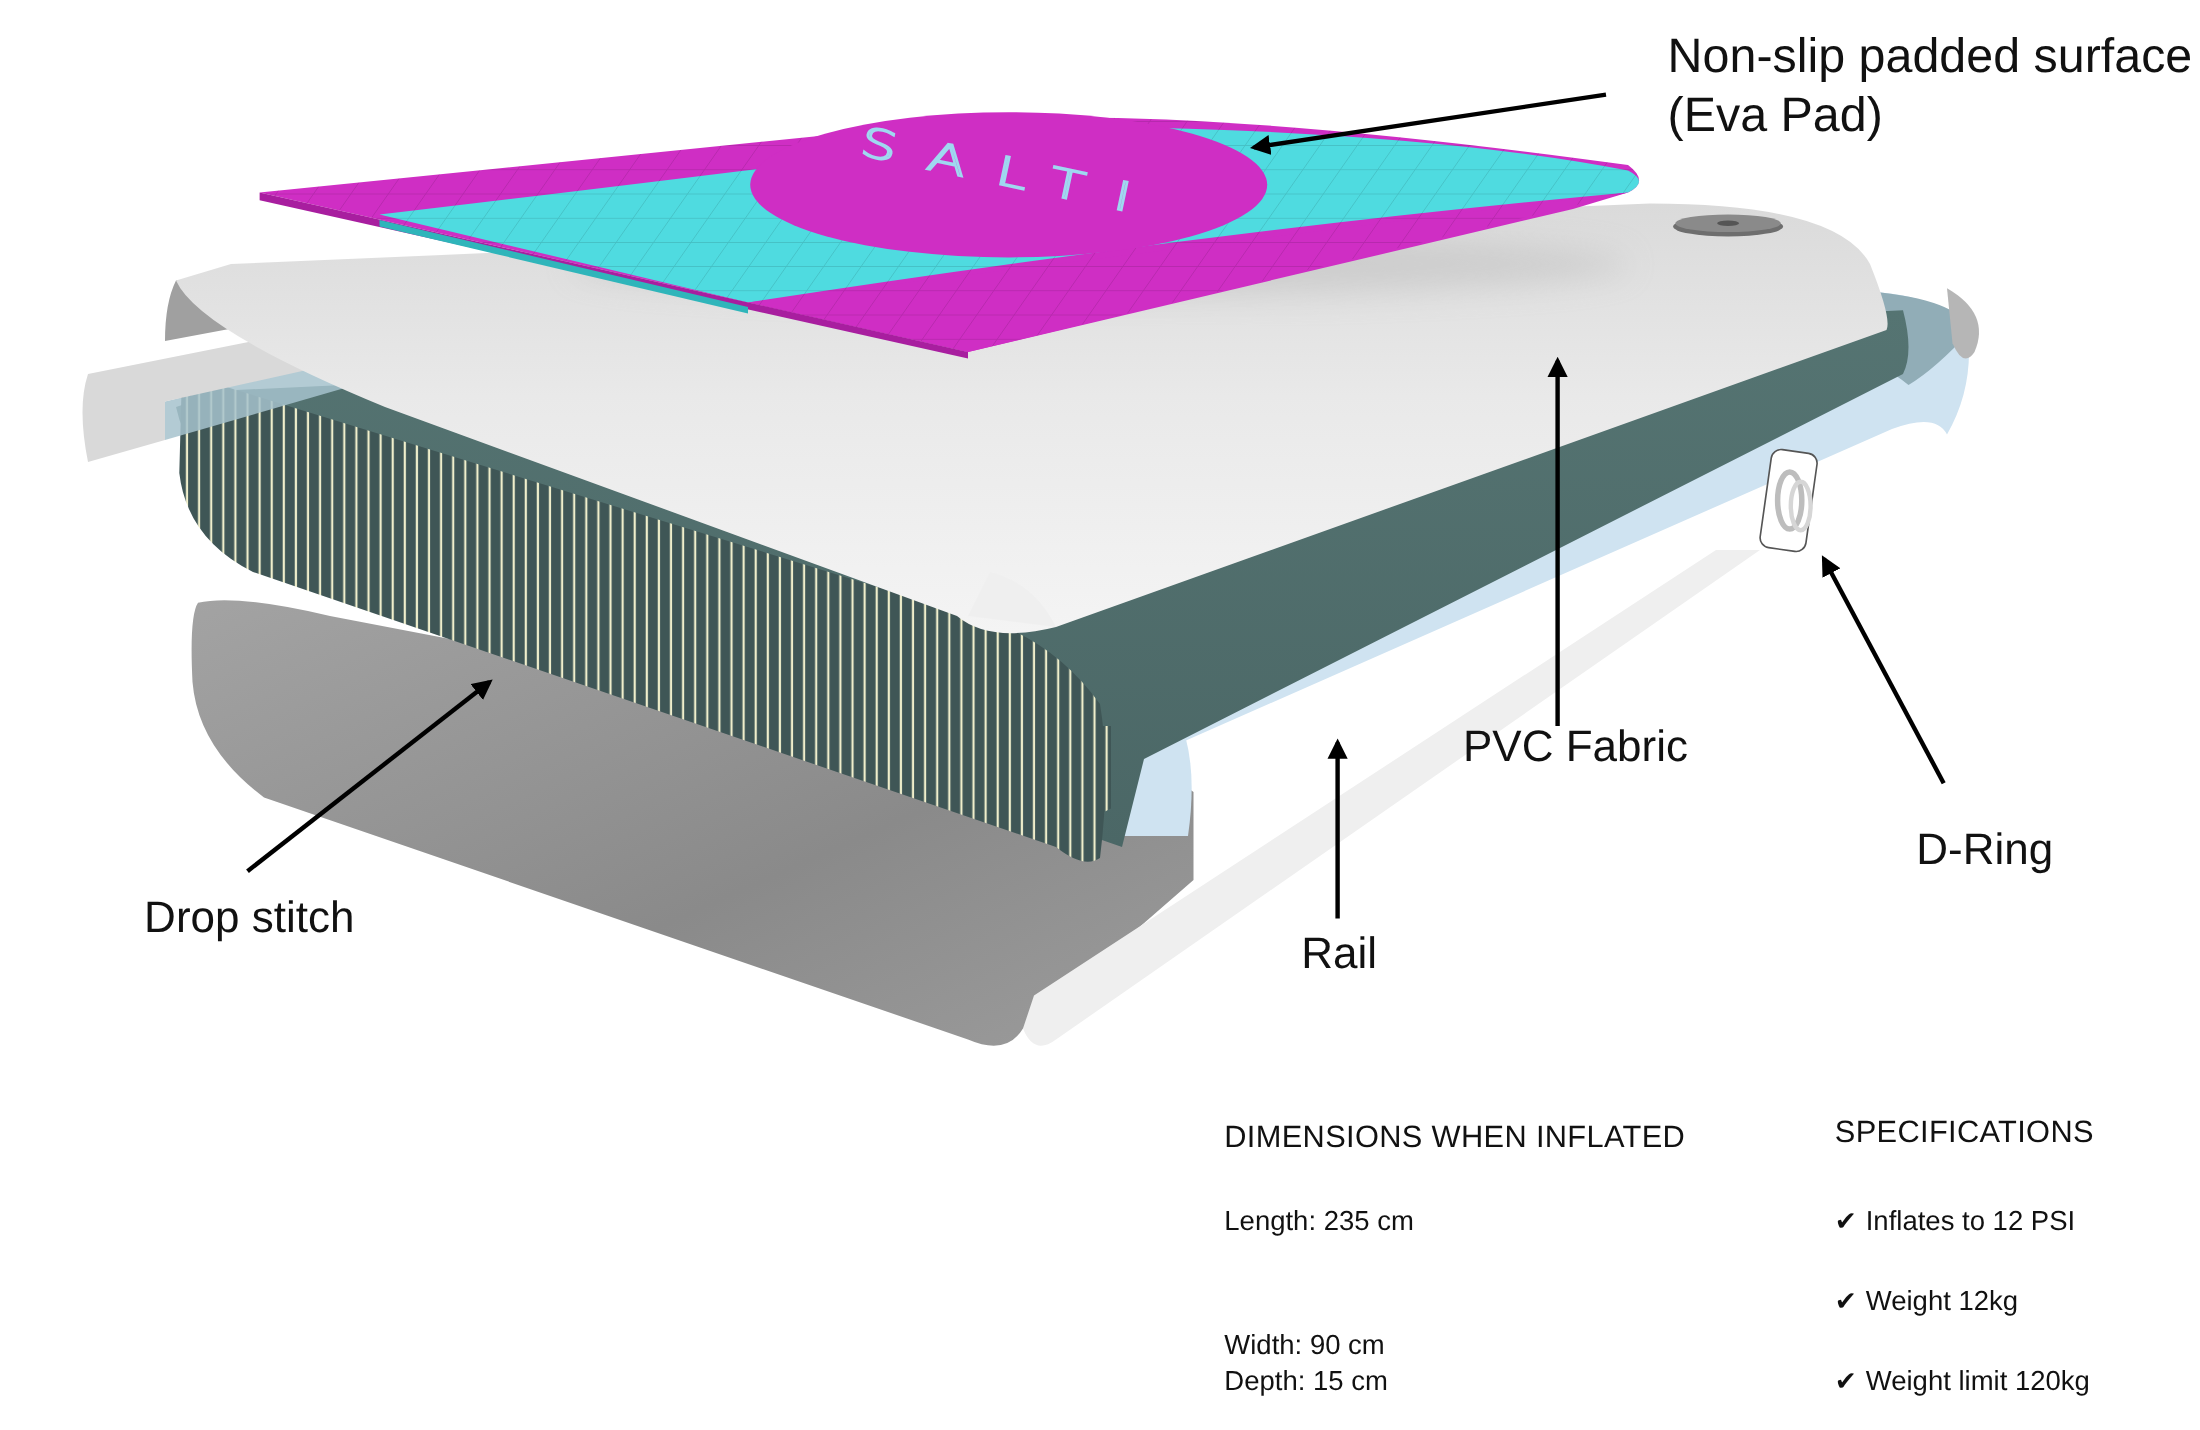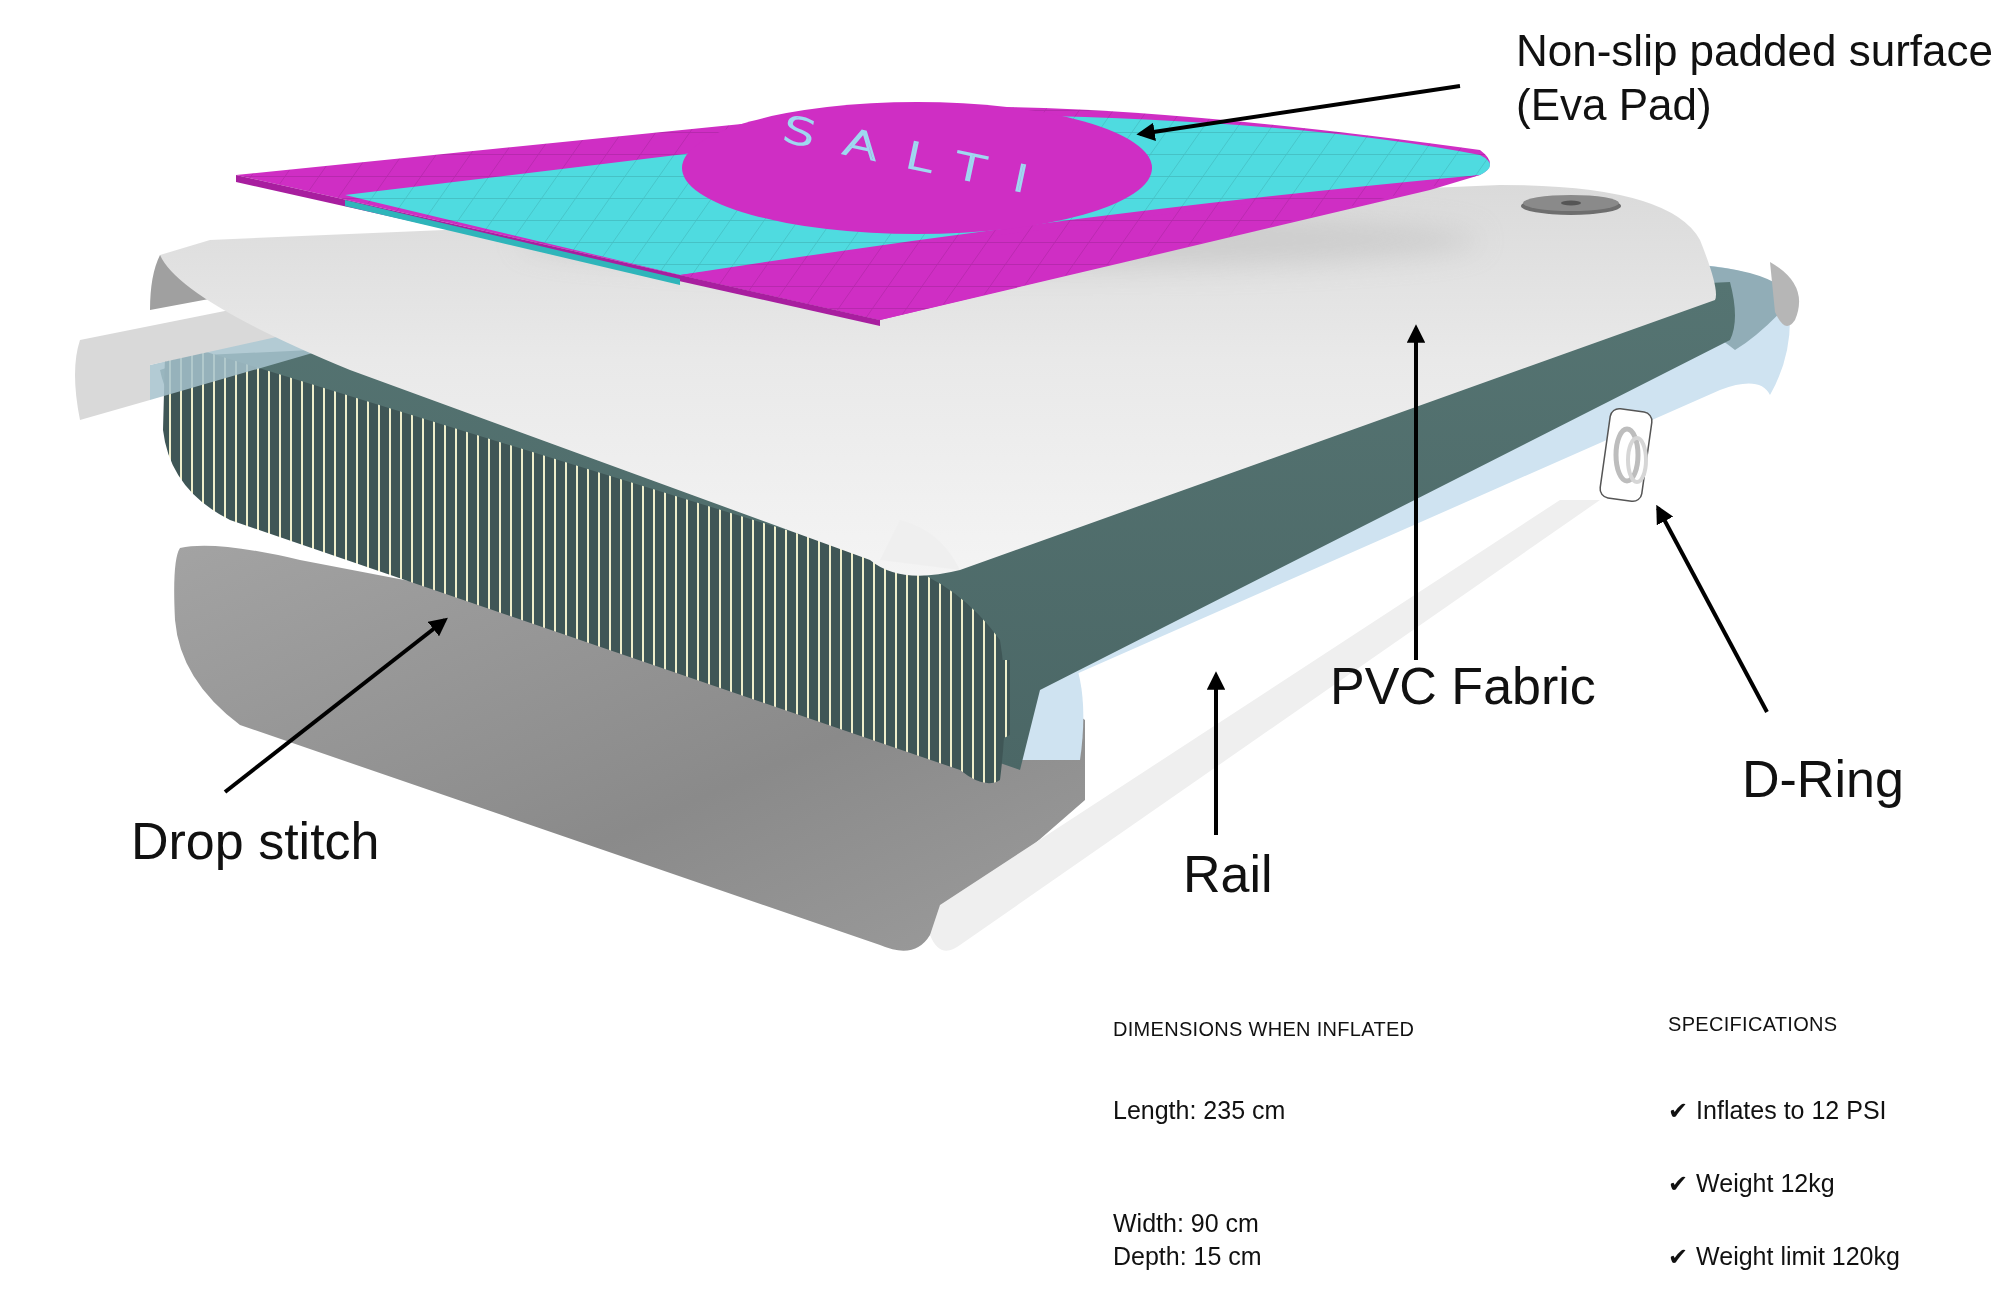--- a/index.html
+++ b/index.html
@@ -1,21 +1,21 @@
 <!DOCTYPE html>
 <html><head>
 <meta charset="utf-8">
 <style>
   html, body { margin: 0; padding: 0; background: #ffffff; }
   body { width: 2000px; height: 1300px; position: relative; overflow: hidden;
          font-family: "Liberation Sans", "DejaVu Sans", sans-serif; color: #111; }
   #illustration { position: absolute; left: 0; top: 0; width: 2000px; height: 1300px; }
-  .label { position: absolute; font-size: 52px; line-height: 1.2; color: #111; white-space: nowrap; }
+  .label { position: absolute; font-size: 40px; line-height: 1.2; color: #111; white-space: nowrap; }
   .label-multi { font-size: 44px; line-height: 54px; }
-  .spec-heading { position: absolute; font-size: 20px; letter-spacing: 0.3px; color: #111; white-space: nowrap; }
+  .spec-heading { position: absolute; font-size: 28px; letter-spacing: 0.3px; color: #111; white-space: nowrap; }
   .spec-line { position: absolute; font-size: 25px; color: #111; white-space: nowrap; }
   .check { display: inline-block; margin-right: 8px; font-size: 24px; }
 </style>
 </head>
 <body>
 
 <svg id="illustration" viewBox="0 0 2000 1300" xmlns="http://www.w3.org/2000/svg">
   <defs>
     <linearGradient id="gTopPvc" x1="0" y1="0" x2="0" y2="1">
       <stop offset="0" stop-color="#dadada"></stop>

